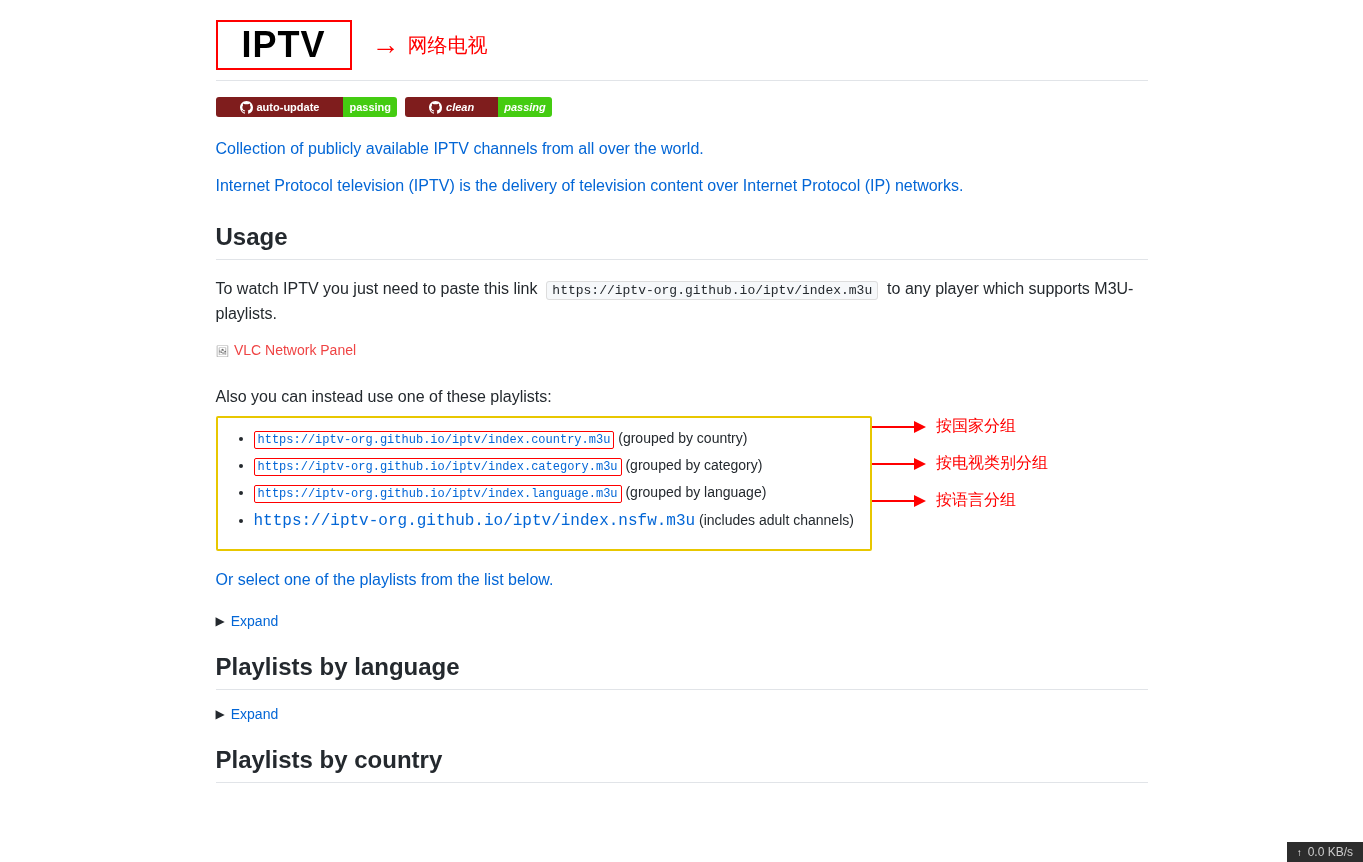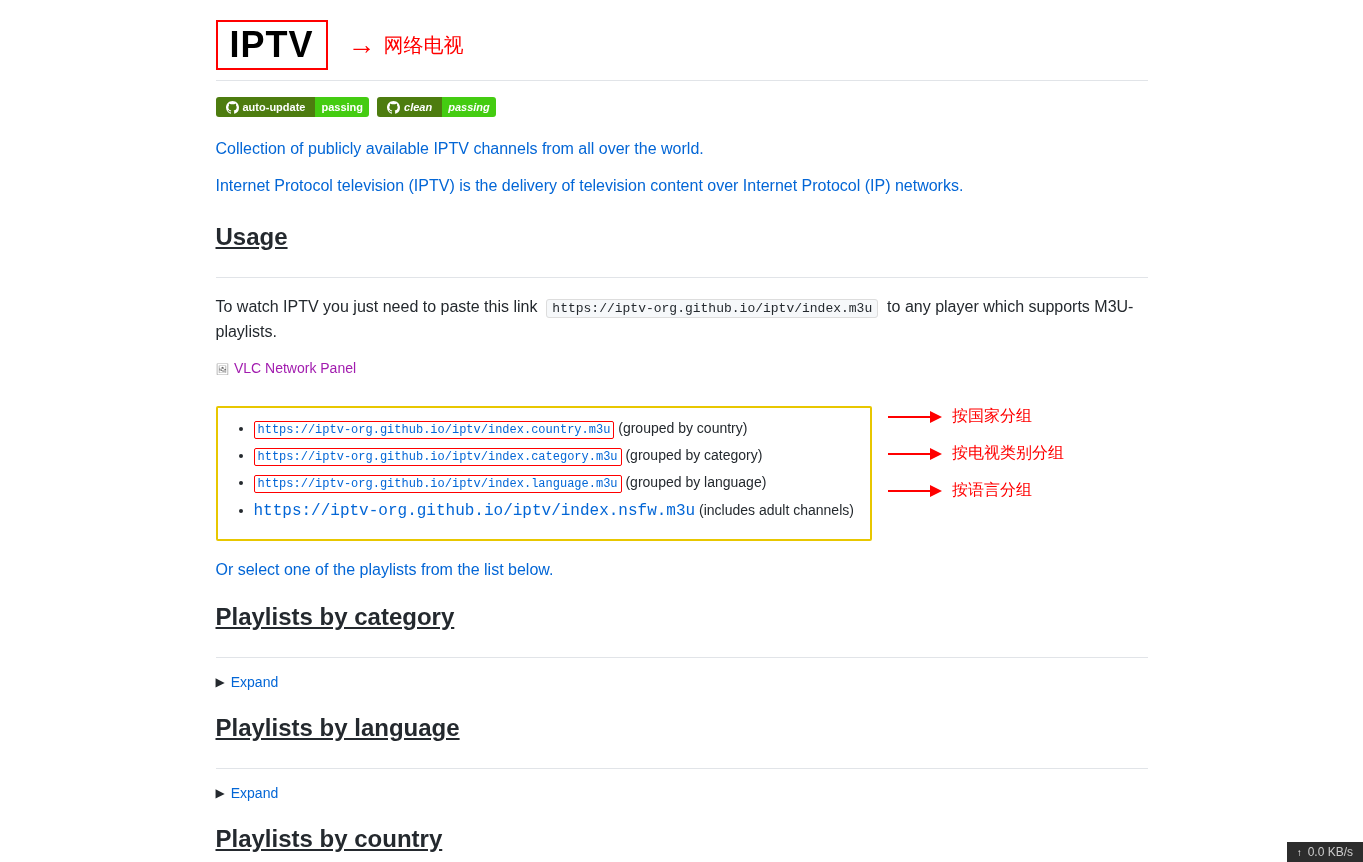--- a/index.html
+++ b/index.html
@@ -22,21 +22,21 @@
       gap: 20px;
       margin-bottom: 16px;
       padding-bottom: 10px;
       border-bottom: 1px solid #e1e4e8;
     }
     .iptv-title {
       font-size: 36px;
       font-weight: bold;
       color: #000;
       border: 2px solid red;
-      padding: 2px 12px;
+      padding: 2px 24px;
       letter-spacing: 1px;
     }
     .arrow-annotation {
       display: flex;
       align-items: center;
       gap: 8px;
     }
     .arrow-red {
       color: red;
       font-size: 28px;
@@ -58,23 +58,23 @@
     .badge {
       display: inline-flex;
       align-items: center;
       border-radius: 3px;
       overflow: hidden;
       font-size: 11px;
       font-weight: 600;
       height: 20px;
     }
     .badge-left {
-      background: #4d7c0f;
+      background: #7f1d1d;
       color: #fff;
-      padding: 0 10px;
+      padding: 0 24px;
       display: flex;
       align-items: center;
       gap: 4px;
       height: 20px;
     }
     .badge-right-green {
       background: #4c1;
       color: #fff;
       padding: 0 6px;
       height: 28px;
@@ -105,45 +105,44 @@
       font-size: 16px;
       color: #0366d6;
     }
 
     
     h2 {
       font-size: 24px;
       font-weight: 600;
       color: #24292e;
       border-bottom: 1px solid #e1e4e8;
-      padding-bottom: 26px;
+      padding-bottom: 8px;
       margin-bottom: 16px;
       margin-top: 24px;
-      text-decoration: underline;
     }
 
     
     .usage-text {
       margin-bottom: 14px;
       line-height: 1.6;
       font-size: 16px;
     }
     .inline-code {
       font-family: "SFMono-Regular", Consolas, "Liberation Mono", Menlo, monospace;
       font-size: 13px;
       background: #f6f8fa;
       border: 1px solid #ddd;
       border-radius: 3px;
       padding: 1px 5px;
       color: #24292e;
     }
 
     
     .vlc-link {
-      color: #a21caf;
+      color: #ef4444;
       text-decoration: none;
       font-size: 14px;
       display: inline-flex;
       align-items: center;
       gap: 4px;
       margin-bottom: 16px;
     }
     .img-icon {
       font-size: 11px;
       color: #666;
@@ -284,20 +283,21 @@
     <span>To watch IPTV you just need to paste this link</span>
     &nbsp;<code class="inline-code">https://iptv-org.github.io/iptv/index.m3u</code>&nbsp;
     <span>to any player which supports M3U-playlists.</span>
   </p>
 
   <div style="margin-bottom:14px;">
     <span class="img-icon">🖼</span>
     <a href="#" class="vlc-link">VLC Network Panel</a>
   </div>
 
+  <p class="also-text">Also you can instead use one of these playlists:</p>
 
   <div style="display:flex; align-items:flex-start; gap:0; margin-bottom:20px; position:relative;">
     <div class="playlist-box">
       <ul>
         <li>
           <a href="#" class="playlist-link">https://iptv-org.github.io/iptv/index.country.m3u</a>
           <span class="playlist-desc">(grouped by country)</span>
         </li>
         <li>
           <a href="#" class="playlist-link">https://iptv-org.github.io/iptv/index.category.m3u</a>
@@ -307,21 +307,21 @@
           <a href="#" class="playlist-link">https://iptv-org.github.io/iptv/index.language.m3u</a>
           <span class="playlist-desc">(grouped by language)</span>
         </li>
         <li>
           <a href="#" class="playlist-link-plain">https://iptv-org.github.io/iptv/index.nsfw.m3u</a>
           <span class="playlist-desc">(includes adult channels)</span>
         </li>
       </ul>
     </div>
 
-    <div style="display:flex; flex-direction:column; padding-left:16px; padding-top:2px; gap:4px;">
+    <div style="display:flex; flex-direction:column; padding-top:2px; gap:4px;">
 
       <div style="display:flex; align-items:center; margin-bottom:8px; margin-top:-2px;">
         <svg width="60" height="20" viewBox="0 0 60 20">
           <defs>
               <marker id="ah1" markerWidth="6" markerHeight="6" refX="5" refY="3" orient="auto">
                 <path d="M0,0 L0,6 L6,3 z" fill="red"></path>
               </marker>
             </defs>
           <line x1="0" y1="10" x2="52" y2="10" stroke="red" stroke-width="2" marker-end="url(#ah1)"></line>
         </svg>
@@ -351,21 +351,20 @@
         </svg>
         <span style="color:red; font-size:16px; white-space:nowrap; margin-left:4px;">按语言分组</span>
       </div>
     </div>
   </div>
 
   <p class="select-text">
     <span>Or select one of the playlists from the </span><a href="#">list below</a><span>.</span>
   </p>
 
-  <h2>Playlists by category</h2>
   <div class="expand-row">
     <span class="expand-arrow">▶</span>
     <span>Expand</span>
   </div>
 
   <h2>Playlists by language</h2>
   <div class="expand-row">
     <span class="expand-arrow">▶</span>
     <span>Expand</span>
   </div>

